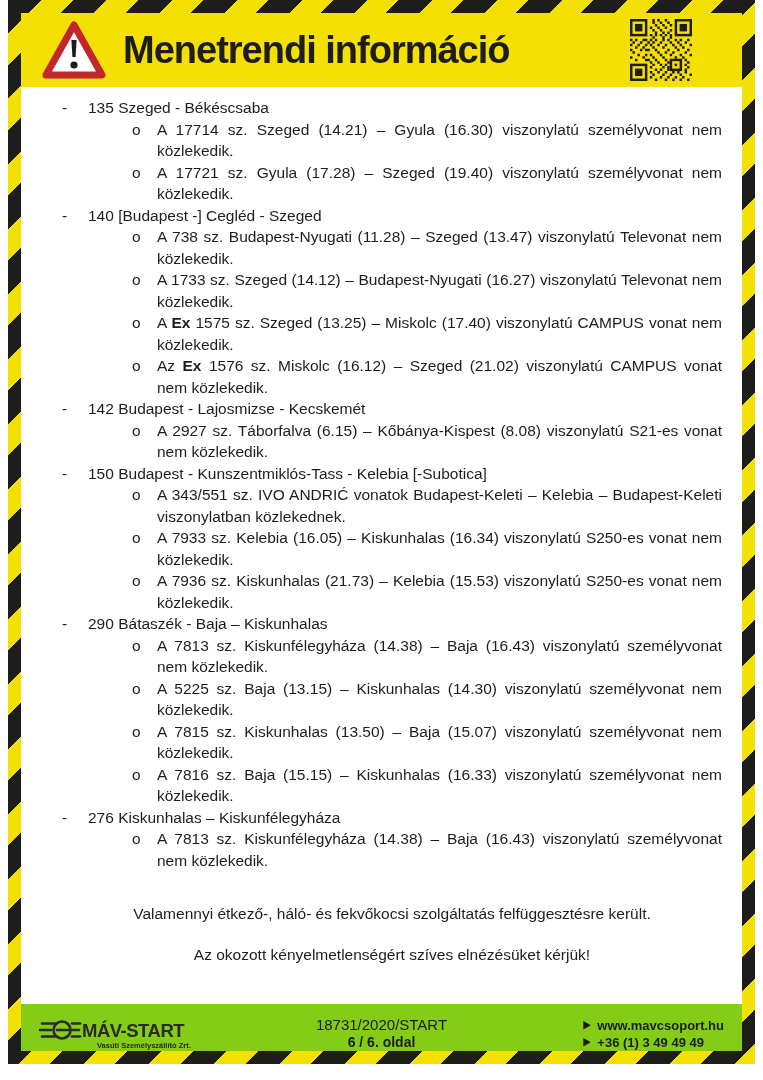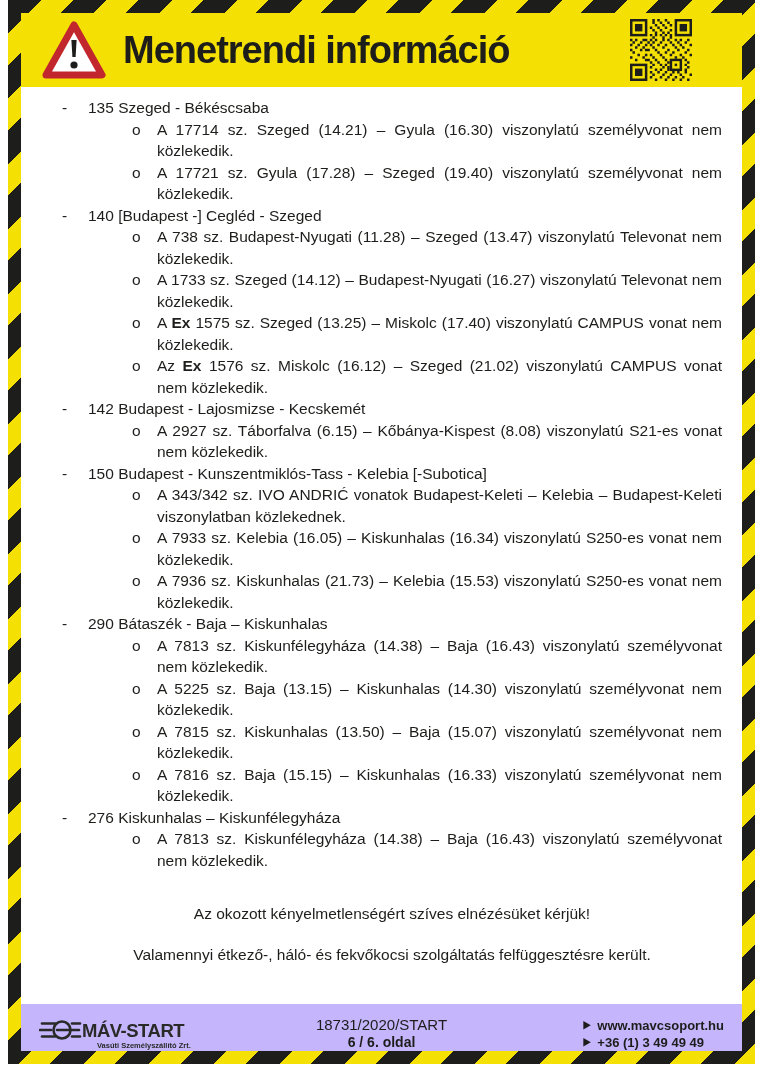--- a/index.html
+++ b/index.html
@@ -37,21 +37,21 @@
   .route-title{flex:1;}
   .items{margin-left:70px;}
   .item{display:flex;}
   .obullet{flex:0 0 25px;}
   .itext{flex:1;text-align:justify;}
   .itext .bold{font-weight:700;}
   .notes{margin-top:32px;text-align:center;}
   .note{margin:0 0 19px 0;}
   
   .footer{
-    position:absolute;left:0;right:0;bottom:0;height:47px;background:#c4b5fd;
+    position:absolute;left:0;right:0;bottom:0;height:47px;background:#84cc16;
     display:flex;align-items:center;padding:12px 18px 0 18px;box-sizing:border-box;
   }
   .footer-center{
     position:absolute;left:50%;transform:translateX(-50%);
     text-align:center;
   }
   .doc-number{font-size:15px;line-height:18px;}
   .page-number{font-size:14px;line-height:17px;font-weight:bold;}
   .footer-right{margin-left:auto;font-size:13px;font-weight:700;line-height:17px;}
   .contact-row{display:flex;align-items:center;}
@@ -155,21 +155,21 @@
   </div>
 
   <div class="section">
     <div class="section-row">
       <span class="dash">-</span>
       <span class="route-title">150 Budapest - Kunszentmiklós-Tass - Kelebia [-Subotica]</span>
     </div>
     <div class="items">
   <div class="item">
     <span class="obullet">o</span>
-    <span class="itext">A 343/342 sz. IVO ANDRIĆ vonatok Budapest-Keleti – Kelebia – Budapest-Keleti viszonylatban közlekednek.</span>
+    <span class="itext">A 343/551 sz. IVO ANDRIĆ vonatok Budapest-Keleti – Kelebia – Budapest-Keleti viszonylatban közlekednek.</span>
   </div>
 
   <div class="item">
     <span class="obullet">o</span>
     <span class="itext">A 7933 sz. Kelebia (16.05) – Kiskunhalas (16.34) viszonylatú S250-es vonat nem közlekedik.</span>
   </div>
 
   <div class="item">
     <span class="obullet">o</span>
     <span class="itext">A 7936 sz. Kiskunhalas (21.73) – Kelebia (15.53) viszonylatú S250-es vonat nem közlekedik.</span>
@@ -212,23 +212,23 @@
     </div>
     <div class="items">
   <div class="item">
     <span class="obullet">o</span>
     <span class="itext">A 7813 sz. Kiskunfélegyháza (14.38) – Baja (16.43) viszonylatú személyvonat nem közlekedik.</span>
   </div>
 </div>
   </div>
 </div>
       <div class="notes">
+  <p class="note">Valamennyi étkező-, háló- és fekvőkocsi szolgáltatás felfüggesztésre került.</p>
+
   <p class="note">Az okozott kényelmetlenségért szíves elnézésüket kérjük!</p>
-
-  <p class="note">Valamennyi étkező-, háló- és fekvőkocsi szolgáltatás felfüggesztésre került.</p>
 </div>
     </div>
 
     <div class="footer">
       <svg width="185" height="38" viewBox="0 0 185 38">
         <g stroke="#2a2a28" stroke-width="2.6" stroke-linecap="round" fill="none">
           <circle cx="23" cy="15" r="8.5"></circle>
           <path d="M3 8.5 h13"></path>
           <path d="M1 15 h11"></path>
           <path d="M3 21.5 h13"></path>

